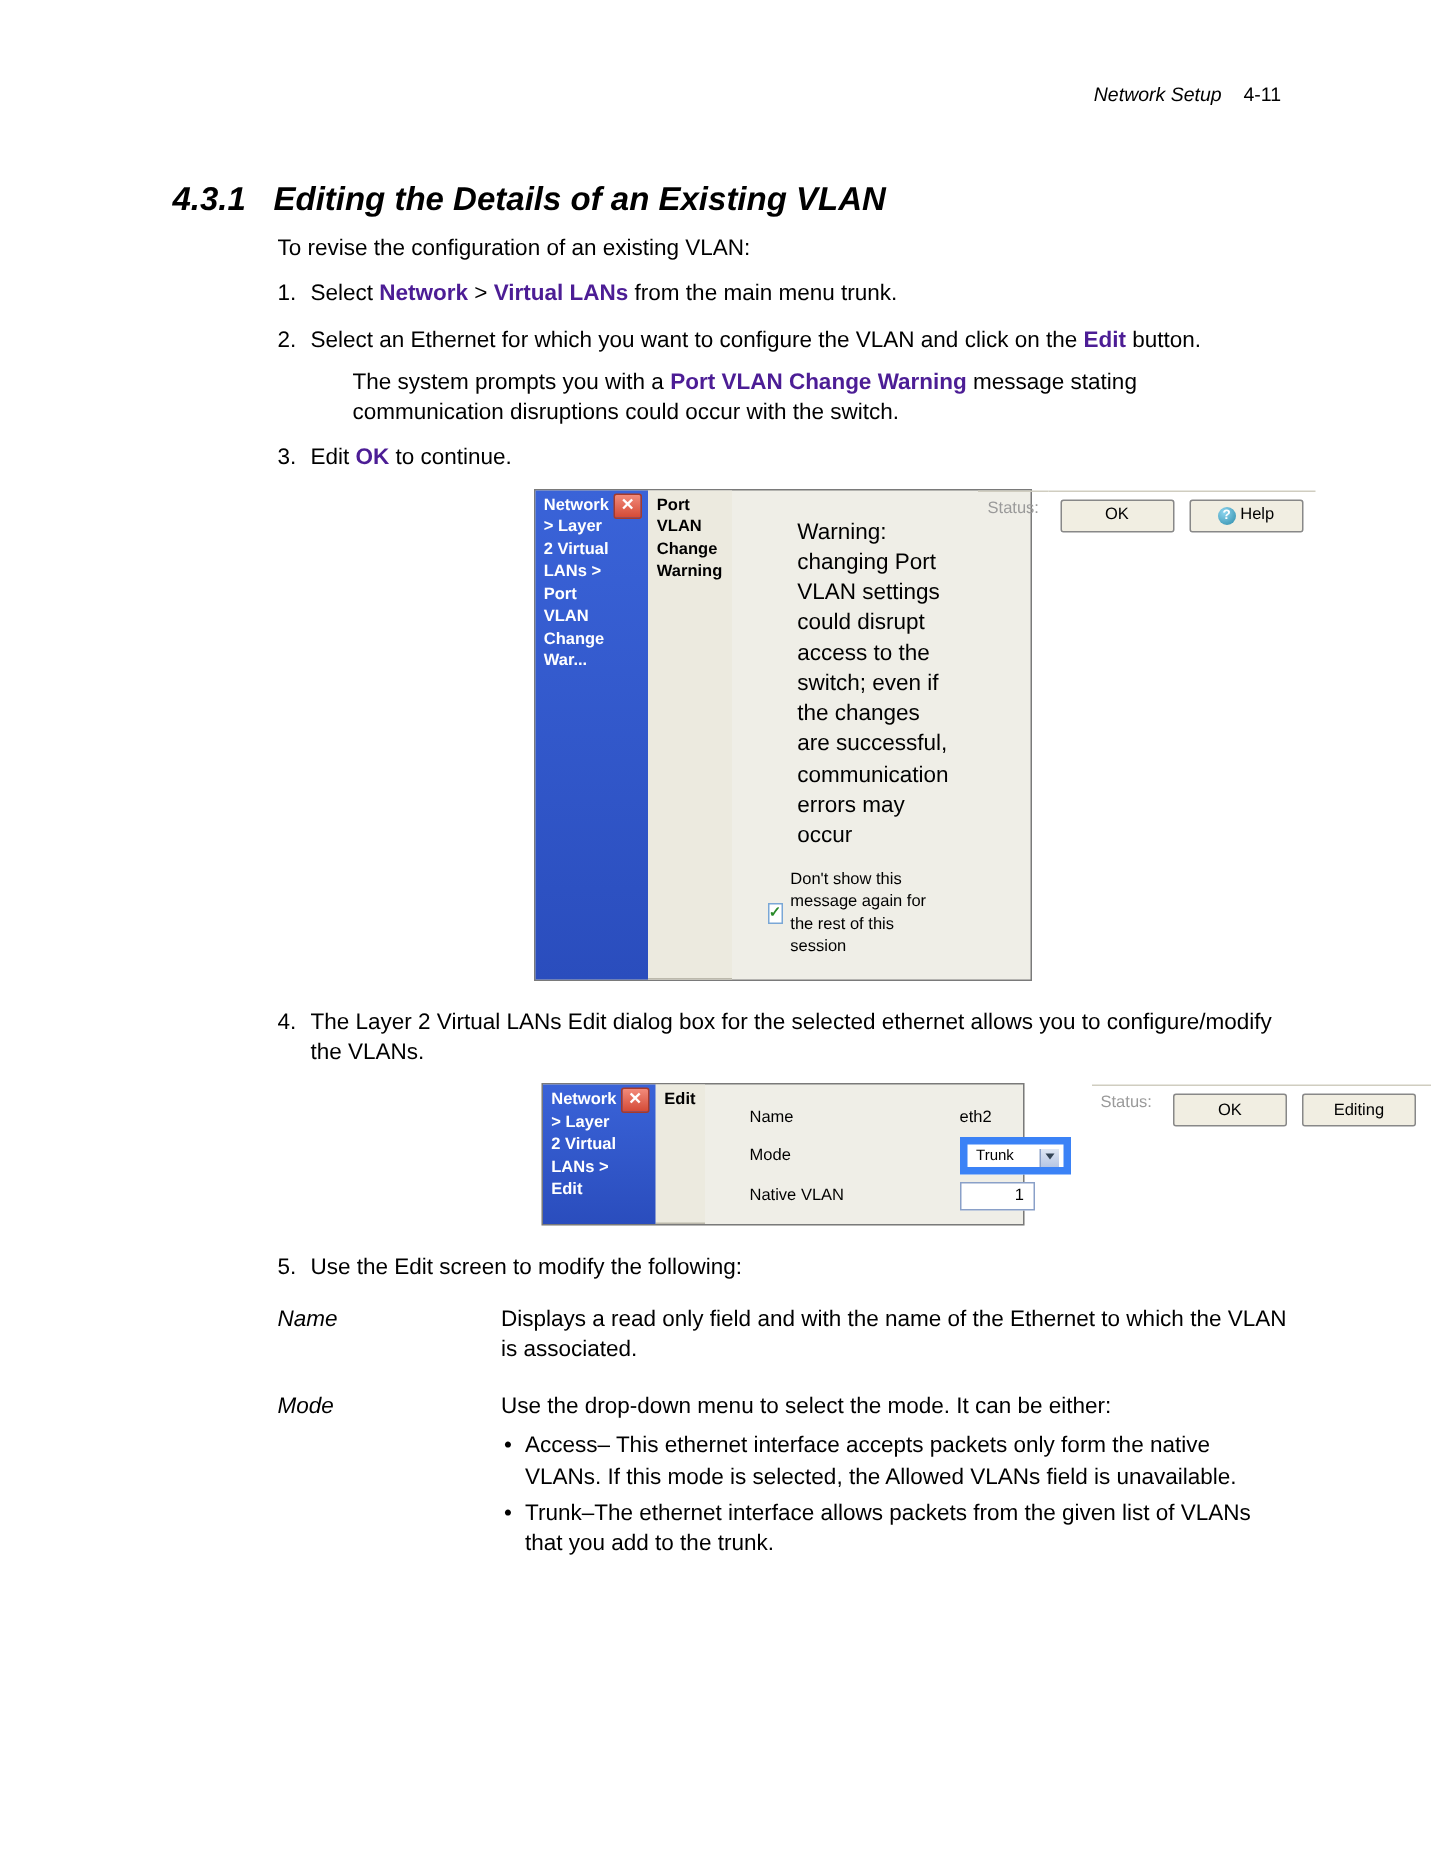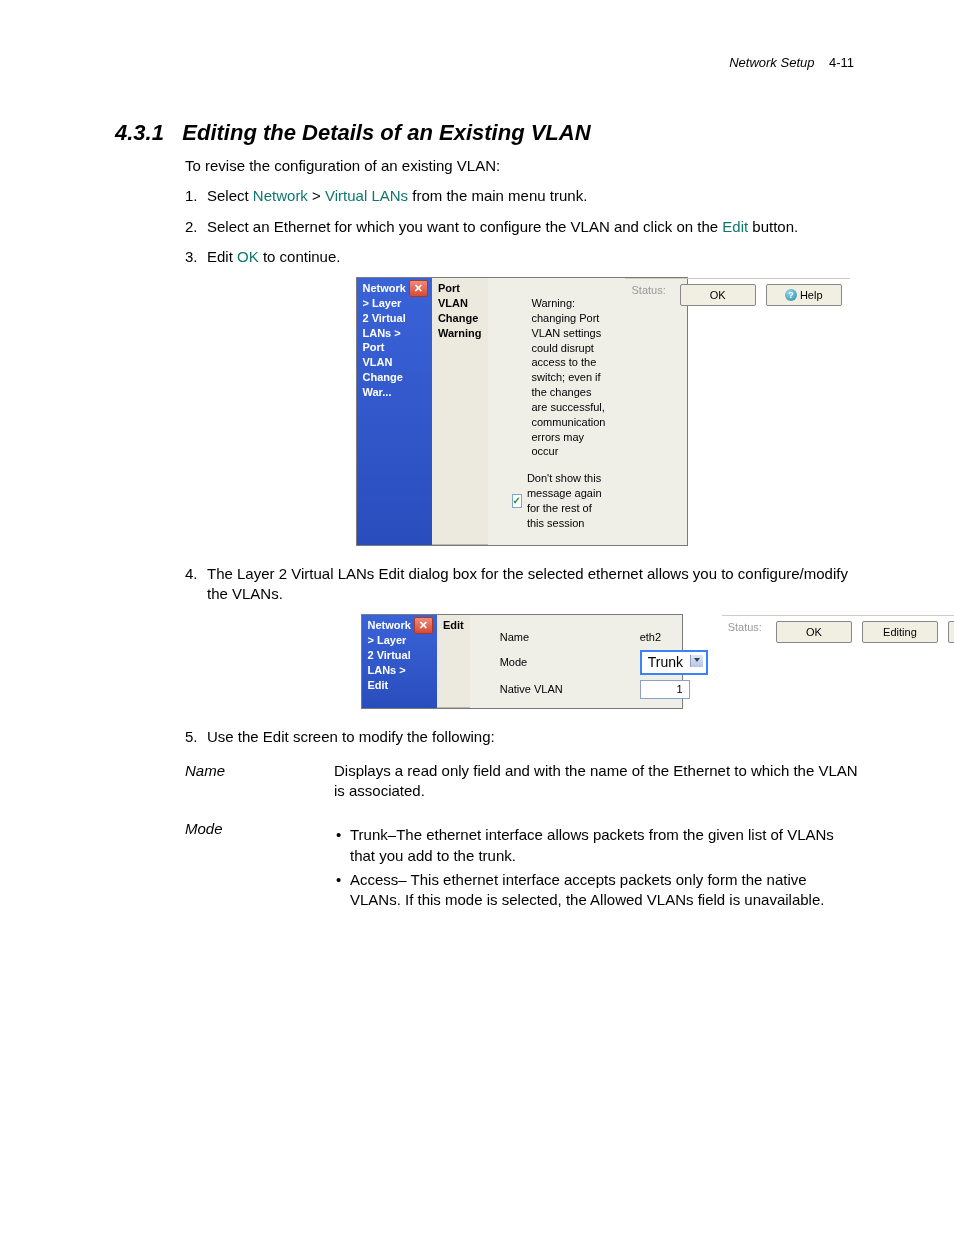--- a/index.html
+++ b/index.html
@@ -9,21 +9,21 @@
   .runhead{position:absolute;top:55px;right:100px;font-size:13px;}
   .runhead .chap{font-style:italic;}
   h2.sect{font-family:Arial,Helvetica,sans-serif;font-style:italic;
     font-weight:bold;font-size:22px;margin:65px 0 10px 0;}
   .body{font-size:15px;line-height:1.35;margin-left:70px;}
   .intro{margin:6px 0 10px 0;}
   ol.steps{list-style:none;margin:0;padding:0;}
   ol.steps>li{margin:4px 0 10px 0;padding-left:22px;position:relative;font-size:15px;}
   ol.steps>li>.n{position:absolute;left:0;}
   .blk{margin:8px 0 8px 28px;}
-  .lnk{font-weight:normal;color:#0f766e;}
+  .lnk{font-weight:bold;color:#4c1d95;}
   .centered{display:flex;justify-content:center;margin:10px 0 18px 0;}
   
   .dlg{border:1px solid #7a7a7a;background:#efeee7;font-size:11px;
     position:relative;display:flex;flex-direction:row;
     font-family:Tahoma,Arial,sans-serif;}
   .titlebar{background:linear-gradient(#3a63d8,#2a4dbd);color:#fff;
     font-weight:bold;padding:3px 26px 3px 6px;position:relative;font-size:11px;}
   .closex{position:absolute;right:4px;top:2px;width:17px;height:15px;
     background:linear-gradient(#f28a7a,#d44a36);border:1px solid #a63a2a;
     border-radius:2px;display:flex;align-items:center;justify-content:center;
@@ -33,29 +33,29 @@
   .panelbody{padding:10px 14px 12px 14px;}
   .status{color:#9a9a9a;padding:4px 6px;border-top:1px solid #d0cdc0;}
   .btnrow{border-top:1px solid #d0cdc0;padding:5px 8px;display:flex;justify-content:flex-end;gap:10px;}
   .btn{min-width:54px;height:20px;padding:0 10px;background:#f1eee2;
     border:1px solid #888;border-radius:2px;display:inline-flex;
     align-items:center;justify-content:center;font-size:11px;gap:3px;}
   .helpico{width:12px;height:12px;border-radius:50%;
     background:radial-gradient(circle at 35% 30%,#8fd6f0,#2b8aa8);
     color:#fff;font-size:9px;font-weight:bold;display:inline-flex;
     align-items:center;justify-content:center;}
-  .warnmsg{margin:8px 6px 12px 30px;font-size:11px;line-height:1.35;}
+  .warnmsg{margin:8px 6px 12px 30px;font-size:15px;line-height:1.35;}
   .chkrow{margin:6px 6px 2px 10px;font-size:11px;display:flex;gap:5px;align-items:center;}
   .chk{width:12px;height:12px;border:1px solid #7aa7d6;background:#fff;display:inline-flex;
     align-items:center;justify-content:center;color:#2a8a2a;font-size:10px;font-weight:bold;}
   
   .formrow{display:flex;align-items:center;margin:5px 0;}
   .formrow .lab{width:140px;padding-left:16px;}
-  .sel{border:2px solid #3b82f6;background:#fff;padding:1px 18px 1px 6px;
-    position:relative;font-size:14px;min-width:40px;}
+  .sel{border:5px solid #3b82f6;background:#fff;padding:1px 18px 1px 6px;
+    position:relative;font-size:10px;min-width:40px;}
   .sel::after{content:"";position:absolute;right:3px;top:3px;width:12px;height:12px;
     background:linear-gradient(#dfe7f4,#b6c6e4);border-left:1px solid #8aa0c8;}
   .sel .caret{position:absolute;right:6px;top:6px;border-left:3px solid transparent;
     border-right:3px solid transparent;border-top:4px solid #345;z-index:1;}
   .txtin{border:1px solid #8aa0c8;background:#fff;padding:1px 6px;font-size:11px;
     min-width:36px;text-align:right;}
   .fieldset{border:1px solid #c6c2b3;margin:8px 12px 4px 12px;padding:0 8px 10px 8px;}
   .fieldset .legend{position:relative;top:-8px;background:#efeee7;padding:0 4px;
     font-size:11px;display:inline-block;}
   .radio{width:11px;height:11px;border:1px solid #666;border-radius:50%;
@@ -96,20 +96,25 @@
         <span class="lnk">Network</span>
         <span> &gt; </span>
         <span class="lnk">Virtual LANs</span>
         <span> from the main menu trunk.</span>
       </li>
 
       <li><span class="n">2.</span>
         <span>Select an Ethernet for which you want to configure the VLAN and click on the </span>
         <span class="lnk">Edit</span>
         <span> button.</span>
+        <div class="blk">
+          <span>The system prompts you with a </span>
+          <span class="lnk">Port VLAN Change Warning</span>
+          <span> message stating communication disruptions could occur with the switch.</span>
+        </div>
       </li>
 
       <li><span class="n">3.</span>
         <span>Edit </span>
         <span class="lnk">OK</span>
         <span> to continue.</span>
       </li>
     </ol>
 
     <div class="centered">
@@ -190,21 +195,22 @@
         <span>Use the Edit screen to modify the following:</span>
       </li>
     </ol>
 
     <div class="desc">
       <div class="k">Name</div>
       <div>Displays a read only field and with the name of the Ethernet to which the VLAN is associated.</div>
 
       <div class="k">Mode</div>
       <div>
+        <span>Use the drop-down menu to select the mode. It can be either:</span>
         <ul class="bul">
+          <li>Access– This ethernet interface accepts packets only form the native VLANs. If this mode is selected, the Allowed VLANs field is unavailable.</li>
           <li>Trunk–The ethernet interface allows packets from the given list of VLANs that you add to the trunk.</li>
-          <li>Access– This ethernet interface accepts packets only form the native VLANs. If this mode is selected, the Allowed VLANs field is unavailable.</li>
         </ul>
       </div>
     </div>
 
   </div>
 </div>
 
 </body></html>

